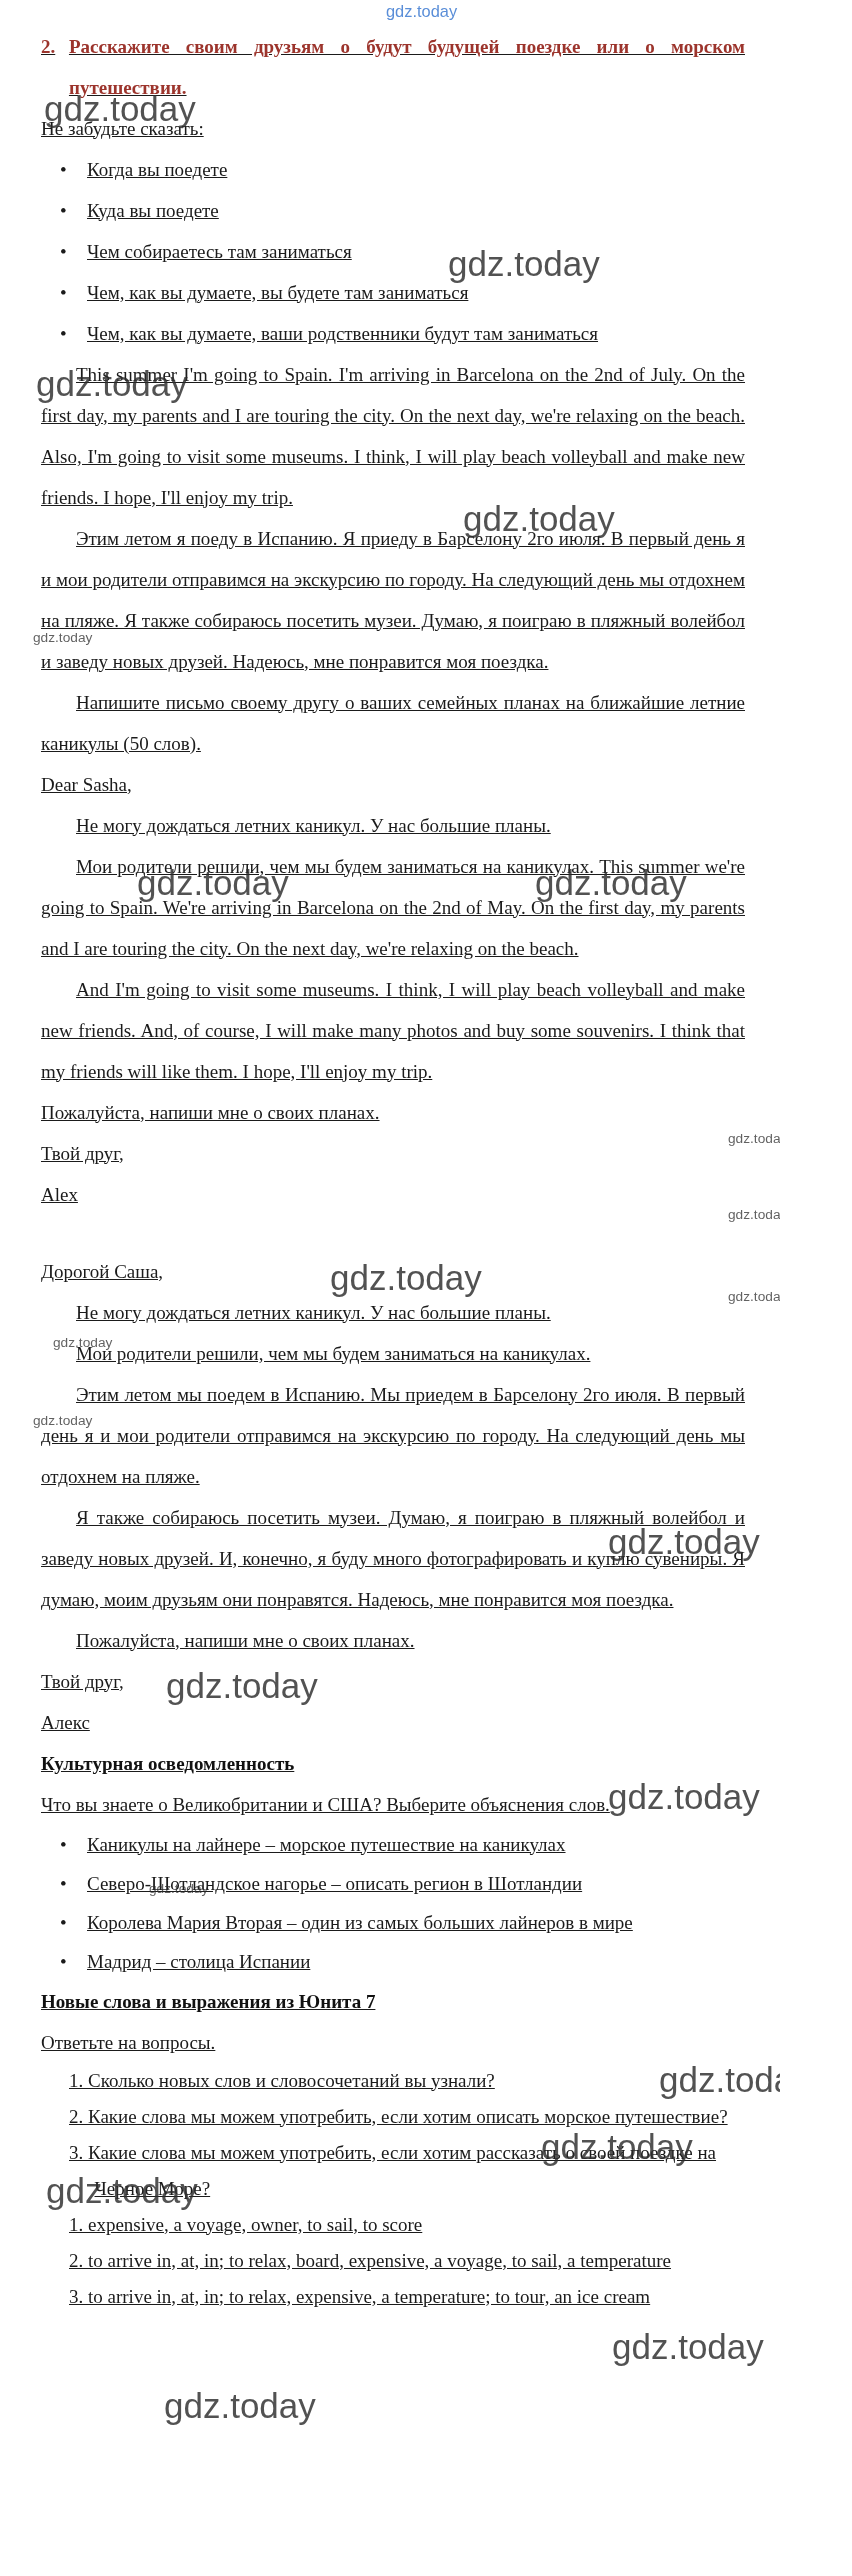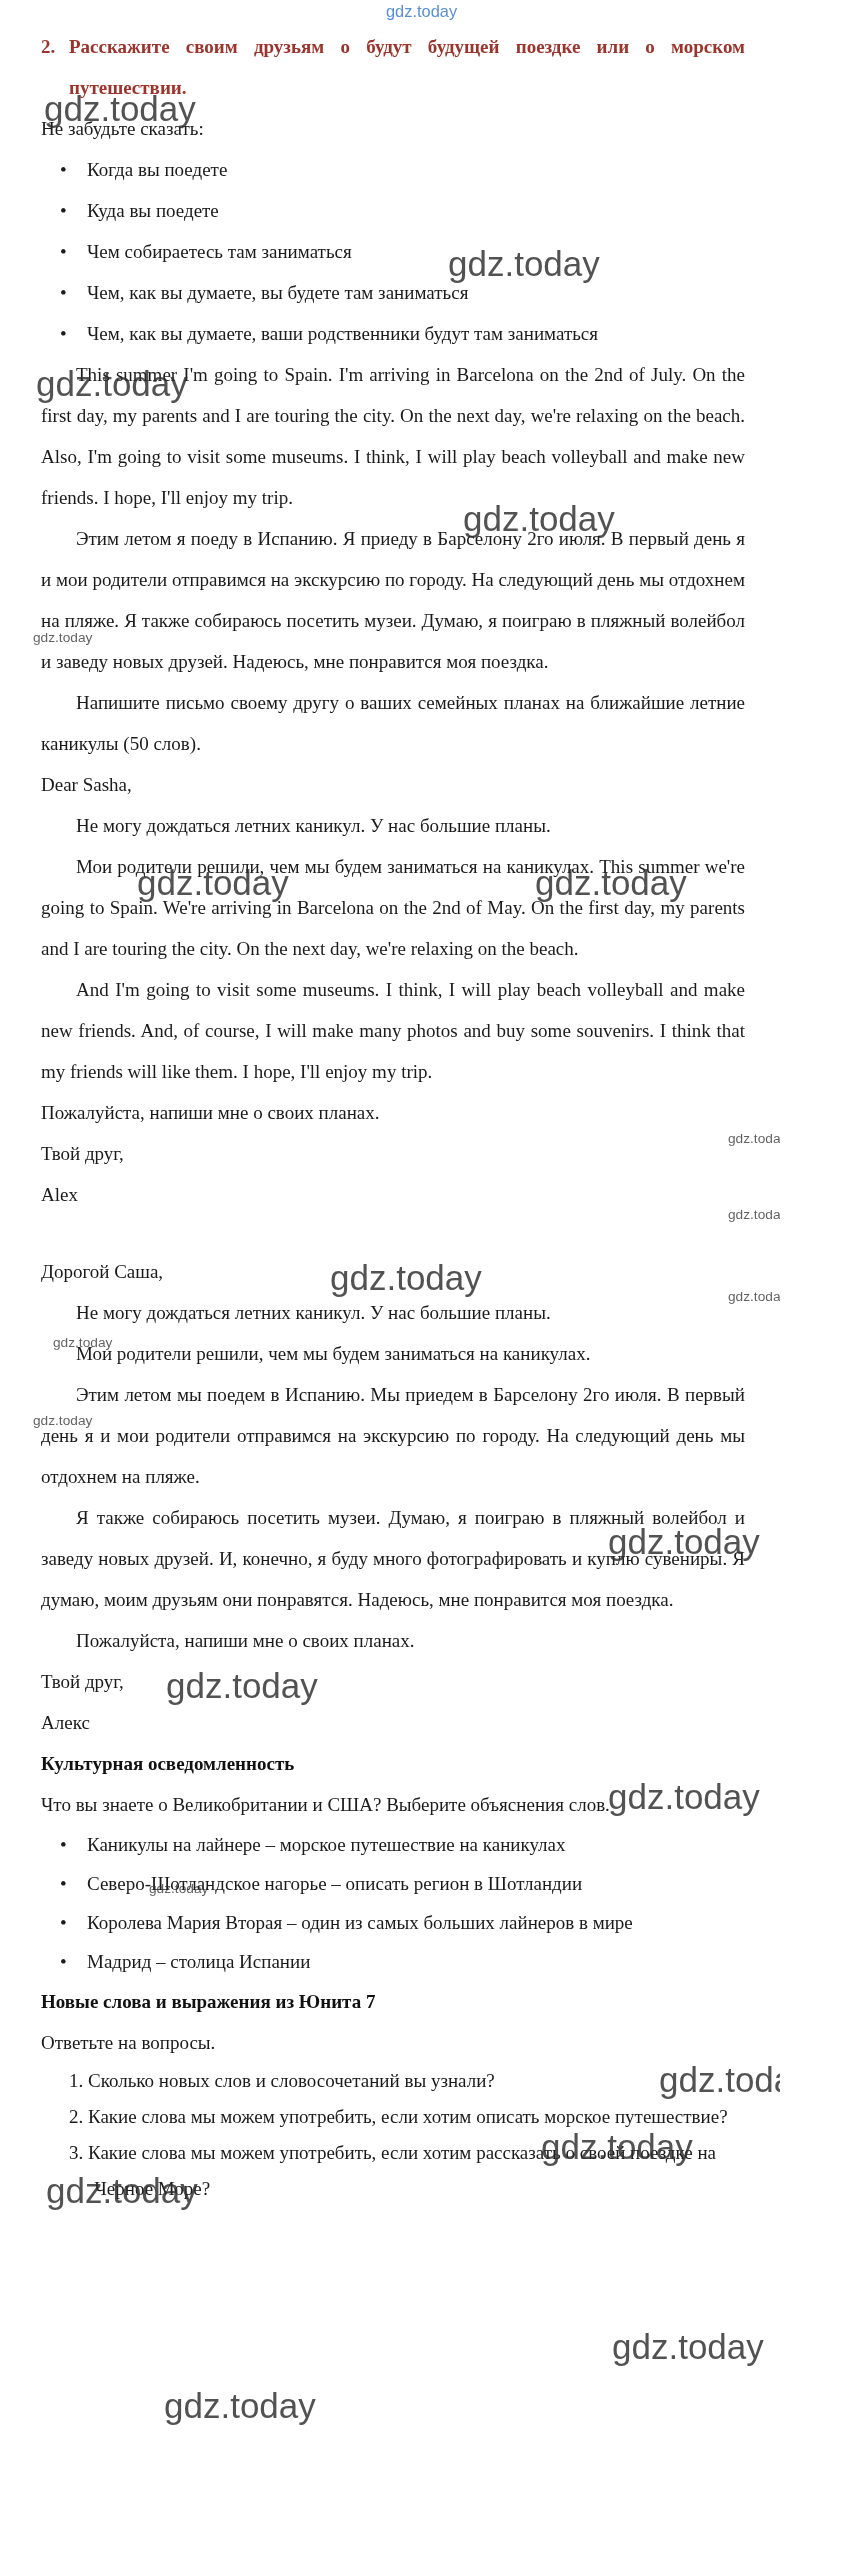--- a/index.html
+++ b/index.html
@@ -5,20 +5,21 @@
   html, body { margin: 0; padding: 0; background: #ffffff; }
   .page {
     position: relative;
     width: 780px;
     height: 2576px;
     overflow: hidden;
     background: #ffffff;
     font-family: "Liberation Serif", serif;
     font-size: 19px;
     color: #1b1b1b;
+    text-decoration: underline;
   }
   .content { padding: 25.5px 35px 9px 41px; }
   p, h3 { margin: 0; }
 
   .task-heading {
     display: flex;
     gap: 13.7px;
     color: var(--accent-red, #9c342c);
     font-weight: bold;
     line-height: 41px;
@@ -141,16 +142,21 @@
 
     <h3>Новые слова и выражения из Юнита 7</h3>
     <p class="line">Ответьте на вопросы.</p>
 
     <div class="qa-block">
       <p class="qa">1. Сколько новых слов и словосочетаний вы узнали?</p>
       <p class="qa">2. Какие слова мы можем употребить, если хотим описать морское путешествие?</p>
       <p class="qa">3. Какие слова мы можем употребить, если хотим рассказать о своей поездке на Черное Море?</p>
     </div>
 
+    <div class="qa-block">
+      <p class="qa">1. expensive, a voyage, owner, to sail, to score</p>
+      <p class="qa">2. to arrive in, at, in; to relax, board, expensive, a voyage, to sail, a temperature</p>
+      <p class="qa">3. to arrive in, at, in; to relax, expensive, a temperature; to tour, an ice cream</p>
+    </div>
 
   </div>
 </div>
 
 
 </body></html>

